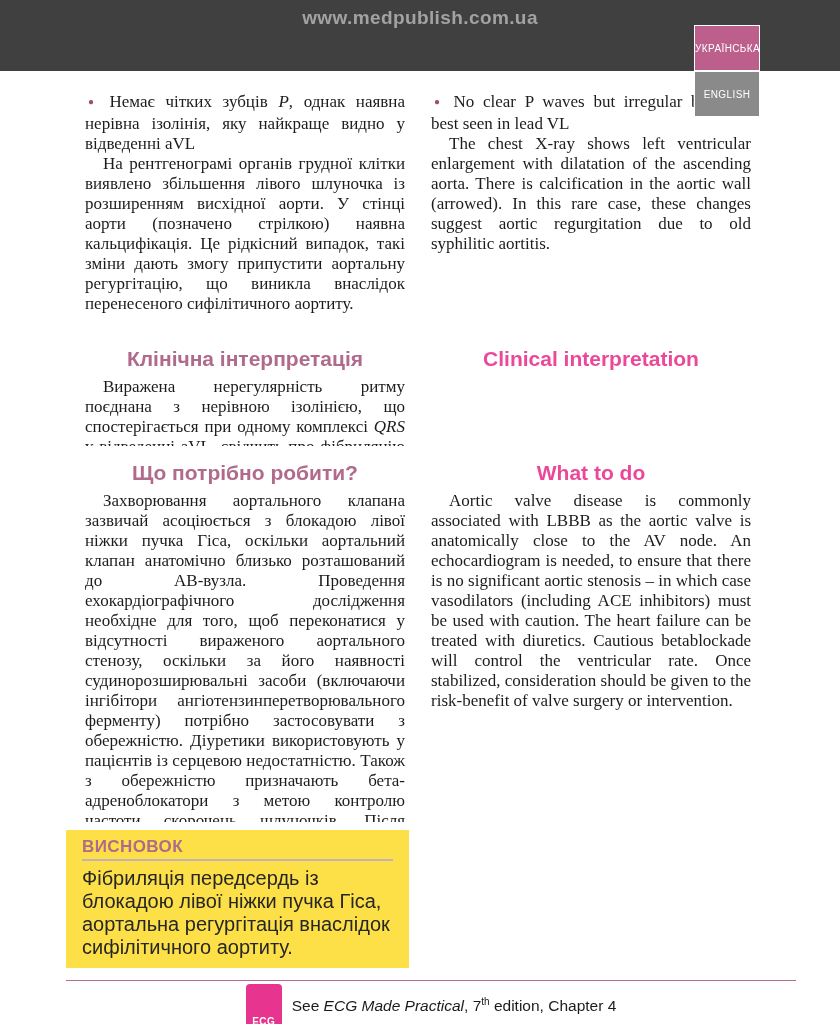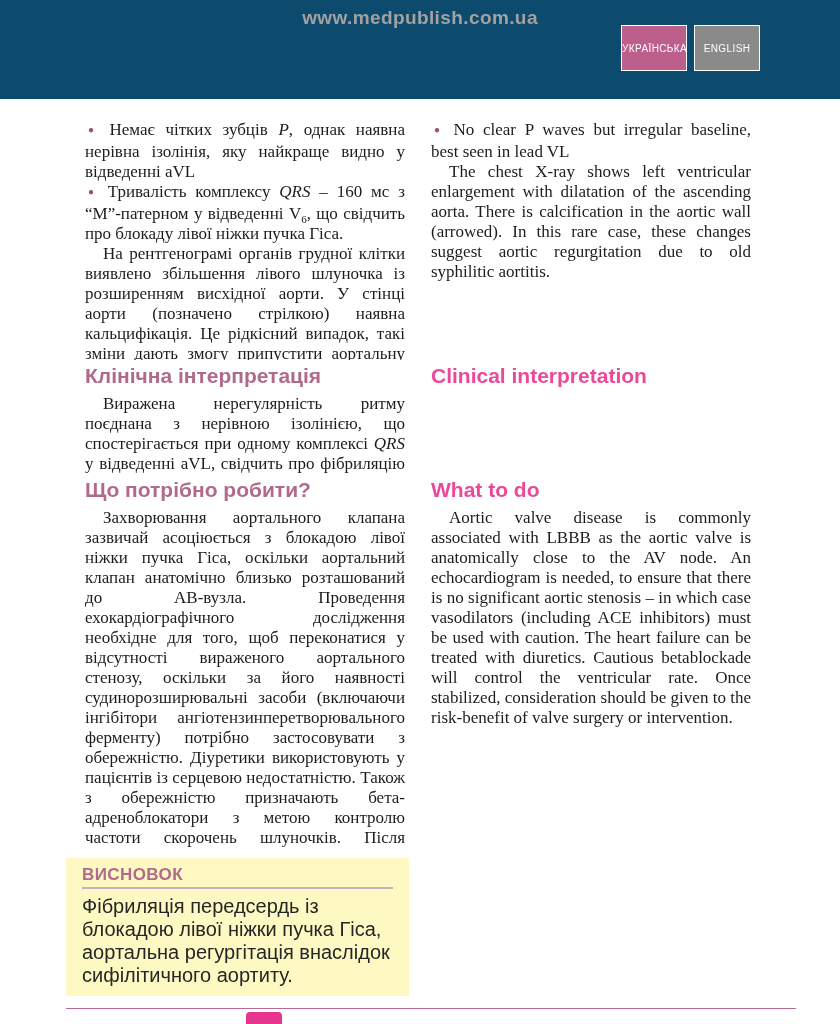--- a/index.html
+++ b/index.html
@@ -2,27 +2,27 @@
 <html><head>
 <meta charset="utf-8">
 <style>
   html,body { margin:0; padding:0; }
   body {
     width:840px; height:1024px; background:#ffffff; overflow:hidden;
     font-family:"Liberation Serif", serif; color:#1c1c1c;
   }
 
   
-  .topbar { height:99px; background:#0c4a6e; position:relative; }
+  .topbar { height:71px; background:#404040; position:relative; }
   .site-url {
     position:absolute; top:7px; left:0; width:100%; text-align:center;
     font-family:"Liberation Sans", sans-serif; font-size:19px; font-weight:bold;
     letter-spacing:0.4px; color:#a2a2a2;
   }
-  .lang { position:absolute; top:25px; right:80px; display:flex; gap:7px; }
+  .lang { position:absolute; top:25px; right:80px; display:flex; gap:0;flex-direction:column; }
   .lang button {
     width:66px; height:46px; border:1px solid #fff; color:#fff; padding:0;
     font-family:"Liberation Sans", sans-serif; font-size:10px; letter-spacing:0.4px;
     cursor:pointer;
   }
   .btn-ua { background:#bd5f8c; }
   .btn-en { background:#8a8a8a; }
 
   
   .columns {
@@ -38,29 +38,29 @@
   p.ind { text-indent:18px; }
   p.bullet { text-indent:3px; }
   .dot::before {
     content:"●"; color:#9b4e6e; font-size:10px; margin-right:9px;
     position:relative; top:-2px;
   }
   sub { font-size:11px; line-height:0; }
   sup { font-size:10px; line-height:0;text-align:right; }
 
   h2 {
-    margin:5px 0 7px; font-family:"Liberation Sans", sans-serif;
-    font-size:21px; line-height:22px; font-weight:bold;
+    margin:16px 0 7px; font-family:"Liberation Sans", sans-serif;
+    font-size:21px; line-height:22px; font-weight:bold;text-align:center;
   }
   .h-pink { color:#b06a8c; }
   .h-gray { color:#ec4899; }
 
   
   .box { margin-top:8px; padding:7px 16px 9px; min-height:76px; overflow:hidden; }
-  .box-pink { background:#fef9c3; }
+  .box-pink { background:#fde047; }
   .box-gray { background:#ededed; }
   .box h3 {
     margin:0 0 3px; font-family:"Liberation Sans", sans-serif;
     font-size:17px; line-height:19px; letter-spacing:0.4px; font-weight:bold;
   }
   .box-pink h3 { color:#b06a8c; }
   .box-gray h3 { color:#8d8d8d; }
   .rule { height:2px; margin-bottom:6px; }
   .box-pink .rule { background:#c3b2bb; }
   .box-gray .rule { background:#bcbcbc; }
@@ -97,21 +97,20 @@
   <div class="lang">
     <button class="btn-ua">УКРАЇНСЬКА</button>
     <button class="btn-en">ENGLISH</button>
   </div>
 </header>
 
 <main class="columns">
 
   <section class="cell pad-l">
     <p class="body bullet"><span class="dot"></span><span>Немає чітких зубців </span><i>P</i><span>, однак наявна нерівна ізолінія, яку найкраще видно у відведенні aVL</span></p>
-    <p class="body bullet"><span class="dot"></span><span>Тривалість комплексу </span><i>QRS</i><span> – 160 мс з “М”-патерном у відведенні V</span><sub>6</sub><span>, що свідчить про блокаду лівої ніжки пучка Гіса.</span></p>
     <p class="body ind">На рентгенограмі органів грудної клітки виявлено збільшення лівого шлуночка із розширенням висхідної аорти. У стінці аорти (позначено стрілкою) наявна кальцифікація. Це рідкісний випадок, такі зміни дають змогу припустити аортальну регургітацію, що виникла внаслідок перенесеного сифілітичного аортиту.</p>
   </section>
   <section class="cell pad-r">
     <p class="body bullet"><span class="dot"></span><span>No clear P waves but irregular baseline, best seen in lead VL</span></p>
     <p class="body ind">The chest X-ray shows left ventricular enlargement with dilatation of the ascending aorta. There is calcification in the aortic wall (arrowed). In this rare case, these changes suggest aortic regurgitation due to old syphilitic aortitis.</p>
   </section>
 
   <section class="cell pad-l">
     <h2 class="h-pink">Клінічна інтерпретація</h2>
     <p class="body ind"><span>Виражена нерегулярність ритму поєднана з нерівною ізолінією, що спостерігається при одному комплексі </span><i>QRS</i><span> у відведенні aVL, свідчить про фібриляцію передсердь із блокадою лівої ніжки пучка Гіса.</span></p>

